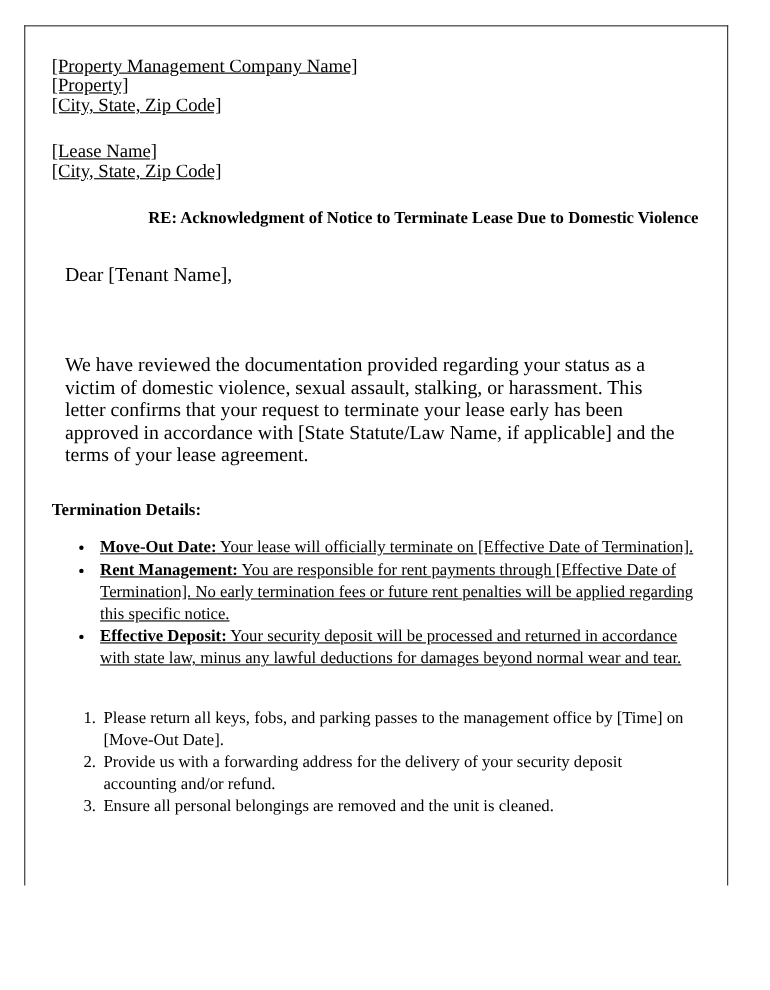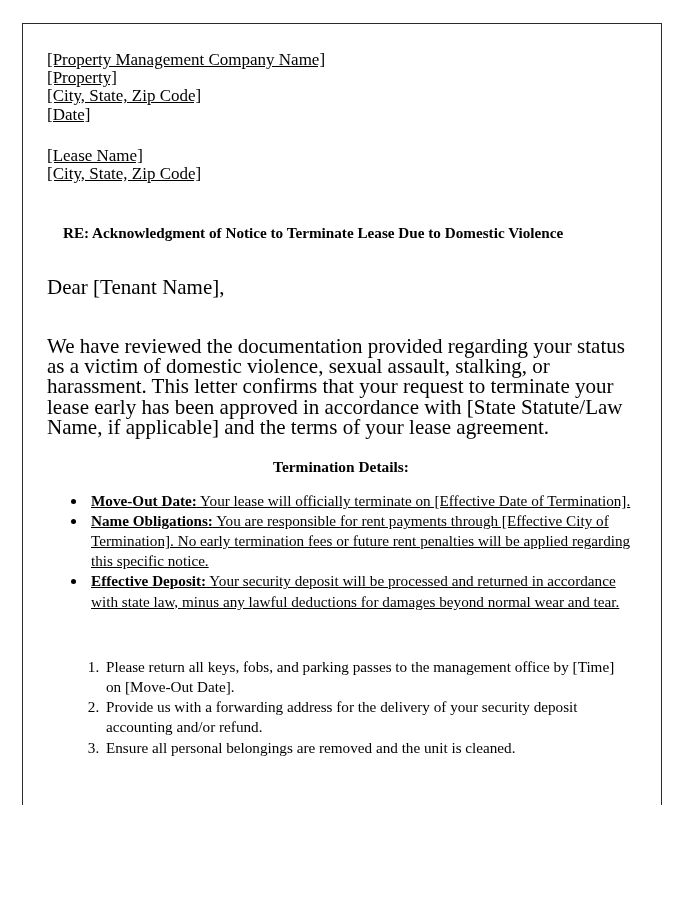--- a/index.html
+++ b/index.html
@@ -43,54 +43,54 @@
   .gap-block { height: 23px; }
   .gap-re    { height: 24px; }
   .gap-para  { height: 19px; }
   .gap-head  { height: 19px; }
   .gap-list  { height: 14px; }
 
   .re-line {
     font-size: 15.2px;
     font-weight: bold;
     line-height: 19px;
-    margin: 16px;
+    margin: 0;
+    text-align: right;
   }
 
   .salutation,
   .para {
-    font-size: 21px;
+    font-size: 18px;
     line-height: 20.4px;
-    margin: 0;
+    margin: 12px;
     text-align: left;
   }
 
   .section-head {
     font-size: 15.4px;
     font-weight: bold;
     line-height: 20px;
     margin: 0;
-    text-align: center;
   }
 
   ul.bullets {
     margin: 0;
     padding: 0 0 0 40px;
     list-style-type: disc;
     text-decoration: underline;
   }
   ul.bullets > li {
     font-size: 15.2px;
     line-height: 20.2px;
     margin: 0;
     padding-left: 4px;
   }
 
   ol.steps {
-    margin: 12px;
+    margin: 0;
     padding: 0 0 0 44px;
     list-style-type: decimal;
   }
   ol.steps > li {
     font-size: 15.2px;
     line-height: 20.2px;
     margin: 0;
     padding-left: 3px;
   }
 
@@ -99,21 +99,20 @@
 </head>
 <body>
 
 <div class="page-frame">
   <div class="page-body">
 
     <div class="sender-block">
       <div class="blk addr-line">[Property Management Company Name]</div>
       <div class="blk addr-line">[Property]</div>
       <div class="blk addr-line">[City, State, Zip Code]</div>
-      <div class="blk addr-line">[Date]</div>
     </div>
 
     <div class="gap-block"></div>
 
     <div class="recipient-block">
       <div class="blk addr-line">[Lease Name]</div>
       <div class="blk addr-line">[City, State, Zip Code]</div>
     </div>
 
     <div class="gap-re"></div>
@@ -135,21 +134,21 @@
 
     <div class="section-head">Termination Details:</div>
 
     <div class="gap-list"></div>
 
     <ul class="bullets">
       <li>
         <b class="lbl">Move-Out Date:</b><span> Your lease will officially terminate on [Effective Date of Termination].</span>
       </li>
       <li>
-        <b class="lbl">Name Obligations:</b><span> You are responsible for rent payments through [Effective City of Termination]. No early termination fees or future rent penalties will be applied regarding this specific notice.</span>
+        <b class="lbl">Rent Management:</b><span> You are responsible for rent payments through [Effective Date of Termination]. No early termination fees or future rent penalties will be applied regarding this specific notice.</span>
       </li>
       <li>
         <b class="lbl">Effective Deposit:</b><span> Your security deposit will be processed and returned in accordance with state law, minus any lawful deductions for damages beyond normal wear and tear.</span>
       </li>
     </ul>
 
     <div class="gap-head"></div>
 
 
     <div class="gap-list"></div>

